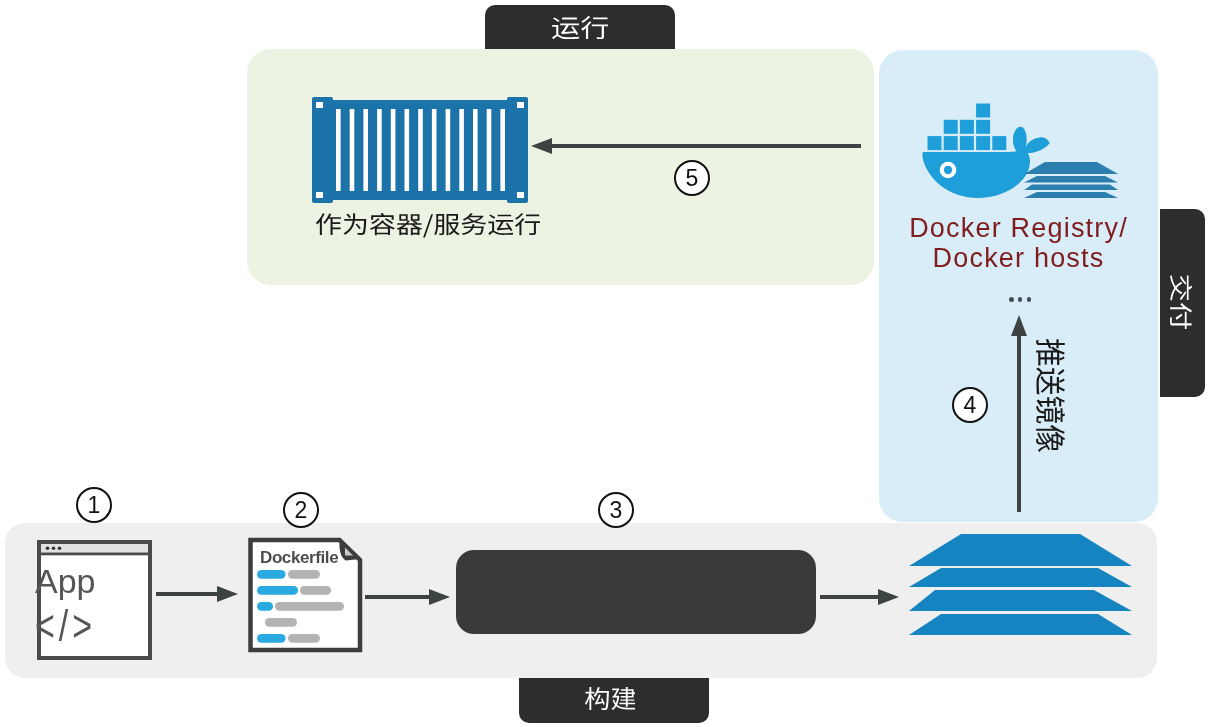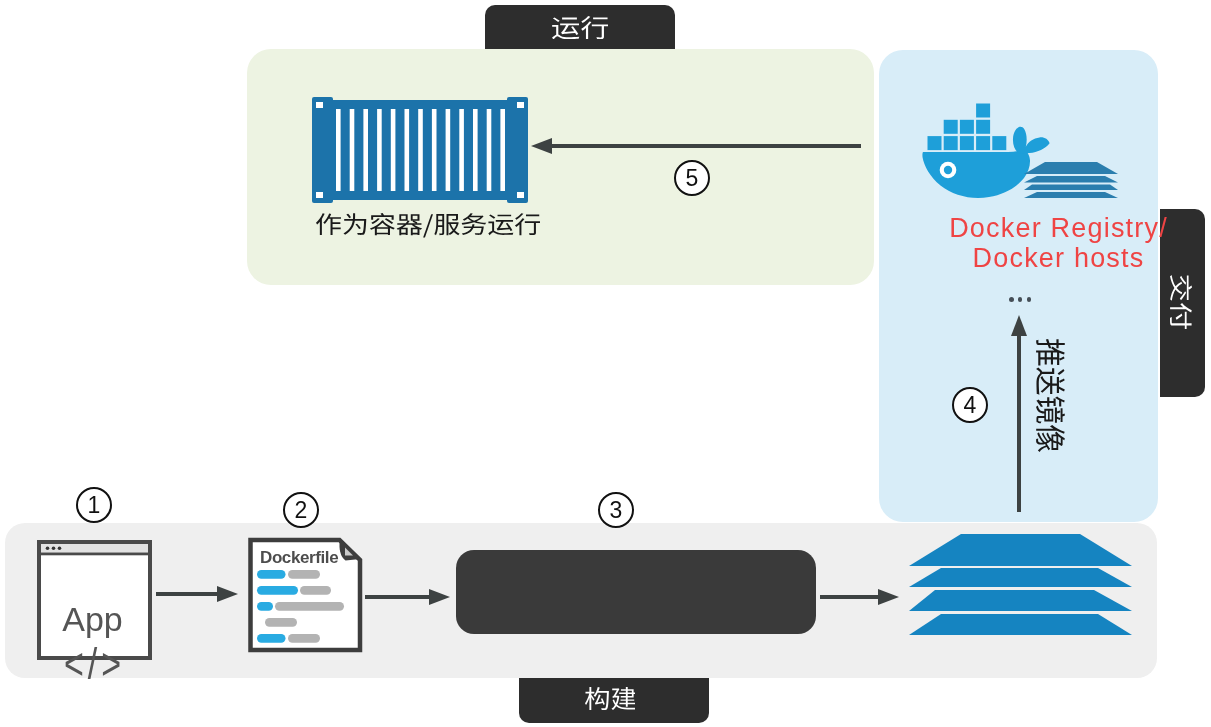--- a/index.html
+++ b/index.html
@@ -118,21 +118,21 @@
 
   <svg class="abs" style="left:1023px;top:161px;" width="96" height="38" viewBox="0 0 96 38">
     <g fill="#2b7eae">
       <polygon points="22,1 74,1 95,13 1,13"></polygon>
       <polygon points="14,15 82,15 95,21.5 1,21.5"></polygon>
       <polygon points="9,23.5 87,23.5 95,29 1,29"></polygon>
       <polygon points="14,31 82,31 95,37 1,37"></polygon>
     </g>
   </svg>
 
-  <div class="abs" style="left:879px;top:213px;width:279px;text-align:center;font-size:27px;color:#ef4444;letter-spacing:1.2px;line-height:30px;padding-left:40px;">Docker Registry/<br>Docker hosts</div>
+  <div class="abs" style="left:879px;top:213px;width:279px;text-align:center;font-size:27px;color:#7f1d1d;letter-spacing:1.2px;line-height:30px;">Docker Registry/<br>Docker hosts</div>
   <div class="abs" style="left:1009px;top:297px;width:22px;display:flex;justify-content:space-between;">
     <div style="width:4.5px;height:4.5px;border-radius:2.5px;background:#454e57;"></div>
     <div style="width:4.5px;height:4.5px;border-radius:2.5px;background:#454e57;"></div>
     <div style="width:4.5px;height:4.5px;border-radius:2.5px;background:#454e57;"></div>
   </div>
 
   <div class="aline" style="left:1017px;top:335px;width:4px;height:177px;"></div>
   <div class="ahead" style="left:1011px;top:315px;border-left:8px solid transparent;border-right:8px solid transparent;border-bottom:21px solid #3d4242;"></div>
   <div class="num" style="left:952px;top:387px;">4</div>
   <div class="abs" style="left:1037px;top:382px;">
@@ -151,21 +151,21 @@
     </svg>
 
   <svg class="abs" style="left:37px;top:540px;" width="115" height="120" viewBox="0 0 115 120">
     <rect x="2" y="2" width="111" height="116" fill="#fff" stroke="#4a4a4a" stroke-width="4"></rect>
     <rect x="4" y="4" width="107" height="8.5" fill="#e2e2e2"></rect>
     <rect x="4" y="12.5" width="107" height="2.8" fill="#4a4a4a"></rect>
     <circle cx="10.5" cy="8.3" r="1.8" fill="#333"></circle>
     <circle cx="16.5" cy="8.3" r="1.8" fill="#333"></circle>
     <circle cx="22.5" cy="8.3" r="1.8" fill="#333"></circle>
   </svg>
-  <div class="abs" style="left:35px;top:559px;width:115px;text-align:center;font-size:34px;color:#555;line-height:44px;margin-top:38px;">App<br><span style="display:inline-block;transform:scaleY(1.3);letter-spacing:4px;margin-right:-4px;">&lt;/&gt;</span></div>
+  <div class="abs" style="left:35px;top:559px;width:115px;font-size:34px;color:#555;line-height:44px;">App<br><span style="display:inline-block;transform:scaleY(1.3);letter-spacing:4px;margin-right:-4px;">&lt;/&gt;</span></div>
   <div class="num" style="left:76px;top:487px;">1</div>
 
   <div class="aline" style="left:156px;top:592px;width:62px;height:4px;"></div>
   <div class="ahead" style="left:217px;top:586px;border-top:8px solid transparent;border-bottom:8px solid transparent;border-left:21px solid #3d4242;"></div>
 
   <svg class="abs" style="left:247px;top:536px;" width="117" height="118" viewBox="0 0 117 118">
     <path d="M3.5,4 L92.5,4 L113,24 L113,114 L3.5,114 Z" fill="#fff" stroke="#3d3d3d" stroke-width="4.5" stroke-linejoin="miter"></path>
     <path d="M92.5,2.5 L113,23 L98.5,24.5 C94.5,21.5 93,17 92.5,11 Z" fill="#3d3d3d"></path>
     <path d="M98,11.5 L106,19.5 L98,19.5 Z" fill="#c9c9c9"></path>
     <text x="13" y="27" font-size="17" font-weight="bold" fill="#4d4d4d" letter-spacing="-0.4" font-family="Liberation Sans, sans-serif">Dockerfile</text>

